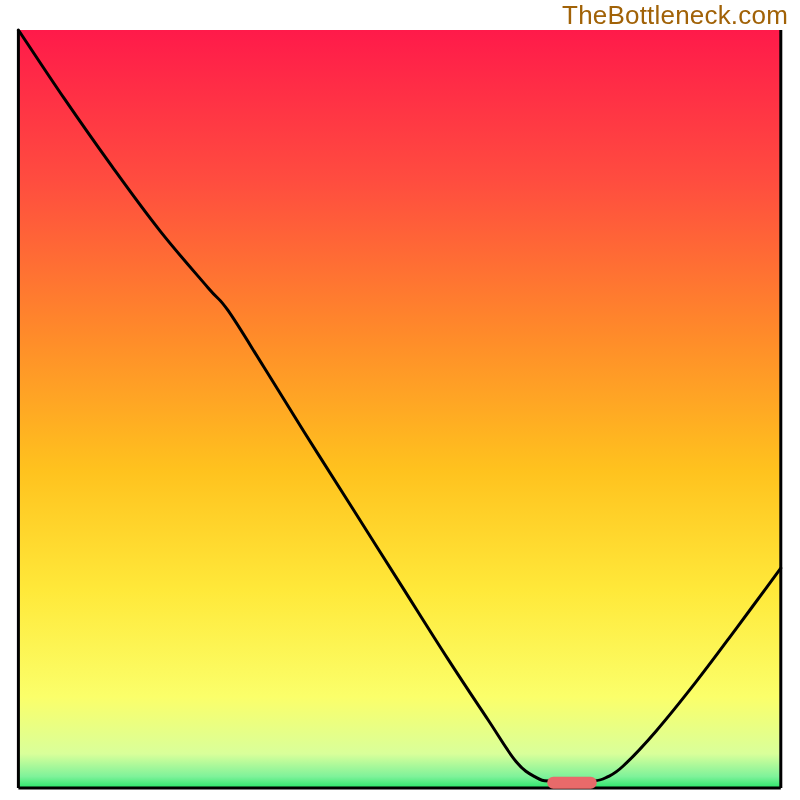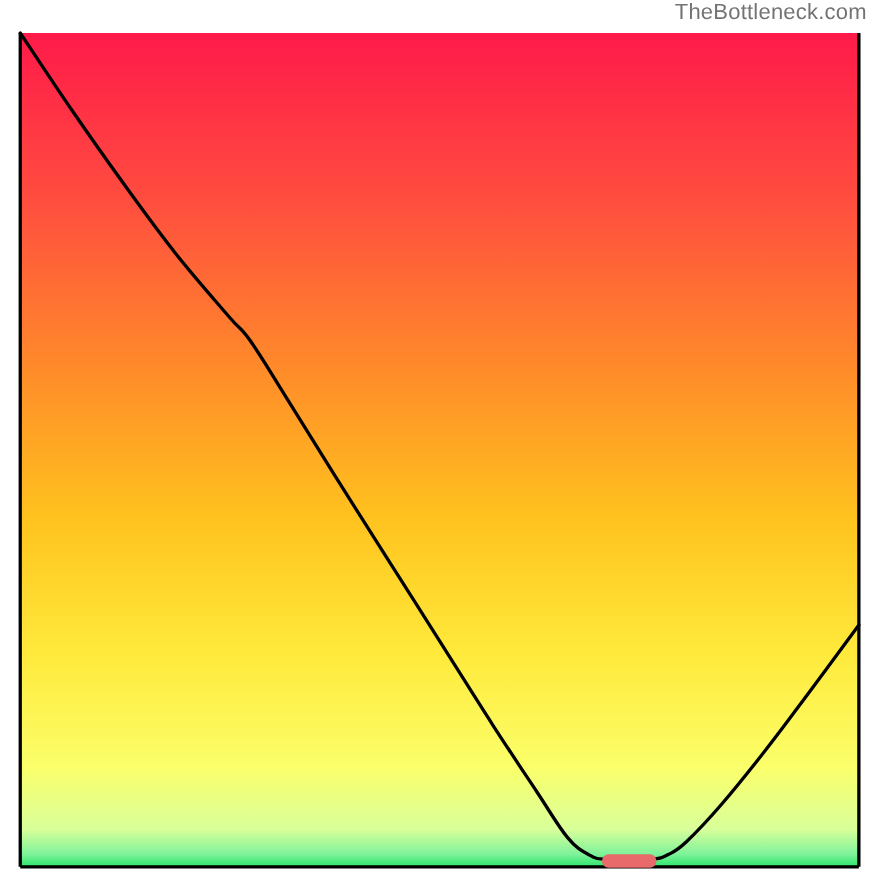--- a/index.html
+++ b/index.html
@@ -13,23 +13,23 @@
   .chart-container {
     position: relative;
     width: 800px;
     height: 800px;
   }
   .watermark {
     position: absolute;
     top: 0;
     right: 12px;
     font-family: Arial, Helvetica, sans-serif;
-    font-size: 20px;
+    font-size: 26px;
     font-weight: 500;
-    color: #737373;
+    color: #a16207;
     letter-spacing: 0.2px;
     z-index: 10;
     text-align: center;
   }
   svg {
     display: block;
   }
 </style>
 </head>
 <body>

